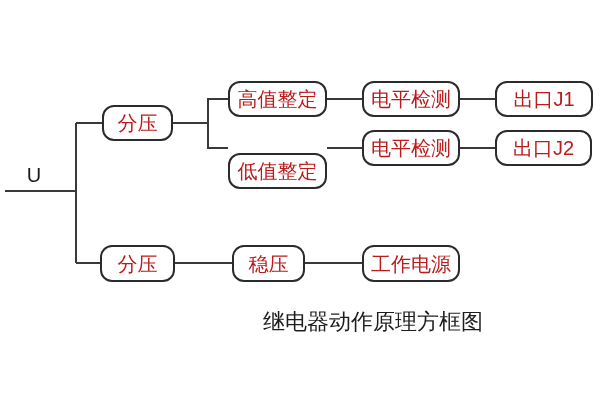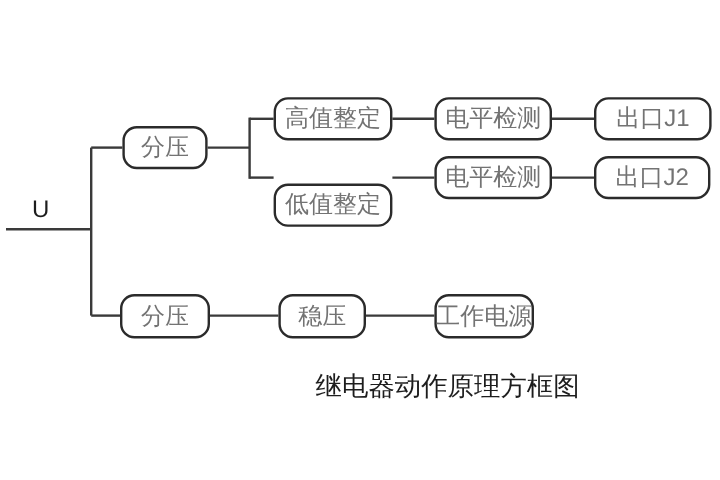--- a/index.html
+++ b/index.html
@@ -30,37 +30,37 @@
   .box {
     position: absolute;
     box-sizing: border-box;
     border: 2px solid #2b2b2b;
     border-radius: 12px;
     background: #ffffff;
     display: flex;
     align-items: center;
     justify-content: center;
     font-size: 20px;
-    color: #737373;
+    color: #b91c1c;
     white-space: nowrap;
     line-height: 1;
   }
   
   .b-divider-top   { left: 102px; top: 105px; width: 71px; height: 36px; }
   .b-high-set      { left: 228px; top:  81px; width: 99px; height: 36px; }
   .b-level-1       { left: 362px; top:  81px; width: 98px; height: 36px; }
   .b-outlet-j1     { left: 495px; top:  81px; width: 98px; height: 36px; }
   
   .b-low-set       { left: 228px; top: 130px; width: 99px; height: 36px; margin-top: 23px; }
   .b-level-2       { left: 362px; top: 130px; width: 98px; height: 36px; }
   .b-outlet-j2     { left: 495px; top: 130px; width: 97px; height: 36px; }
   
   .b-divider-bot   { left: 100px; top: 245px; width: 75px; height: 37px; }
   .b-regulator     { left: 232px; top: 245px; width: 73px; height: 37px; text-align: center; }
-  .b-work-power    { left: 362px; top: 245px; width: 83px; height: 37px; }
+  .b-work-power    { left: 362px; top: 245px; width: 98px; height: 37px; }
 
   .label-u {
     position: absolute;
     left: 22px;
     top: 164px;
     width: 24px;
     text-align: center;
     font-size: 20px;
     color: #1d1d1d;
     line-height: 1.1;

